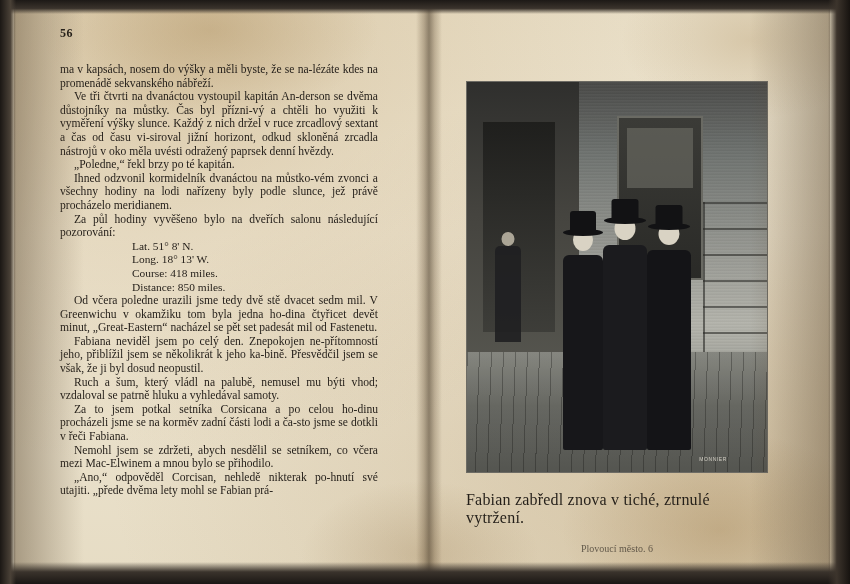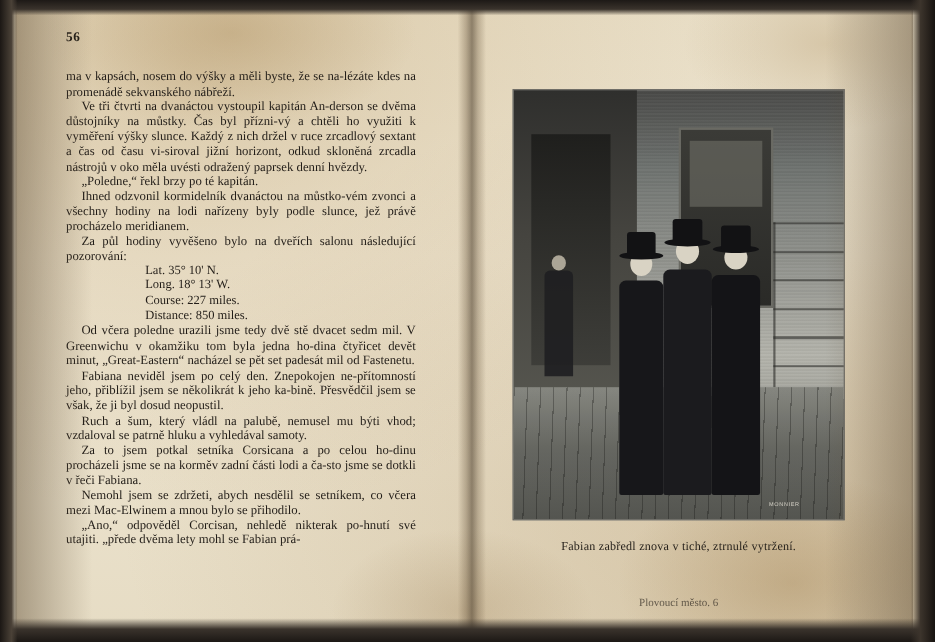--- a/index.html
+++ b/index.html
@@ -239,22 +239,21 @@
     font-family: "Liberation Sans", sans-serif;
     font-size: 5px;
     color: #e4e0d5;
     letter-spacing: 0.6px;
     opacity: 0.85;
   }
   .caption {
     margin: 18px 0 0 0;
     width: 302px;
     padding-left: 14px;
-    text-align: center;
-    font-size: 11px;
+    font-size: 16px;
     color: #241f19;
     letter-spacing: 0.2px;
   }
   .footline {
     position: absolute;
     left: 14px;
     bottom: 6px;
     width: 302px;
     text-align: center;
     font-size: 10px;
@@ -286,23 +285,23 @@
 
   <div class="page-left">
     <div class="folio">56</div>
     <div class="col">
       <p>ma v kapsách, nosem do výšky a měli byste, že se na-lézáte kdes na promenádě sekvanského nábřeží.</p>
       <p class="ind">Ve tři čtvrti na dvanáctou vystoupil kapitán An-derson se dvěma důstojníky na můstky. Čas byl přízni-vý a chtěli ho využiti k vyměření výšky slunce. Každý z nich držel v ruce zrcadlový sextant a čas od času vi-siroval jižní horizont, odkud skloněná zrcadla nástrojů v oko měla uvésti odražený paprsek denní hvězdy.</p>
       <p class="ind">„Poledne,“ řekl brzy po té kapitán.</p>
       <p class="ind">Ihned odzvonil kormidelník dvanáctou na můstko-vém zvonci a všechny hodiny na lodi nařízeny byly podle slunce, jež právě procházelo meridianem.</p>
       <p class="ind">Za půl hodiny vyvěšeno bylo  na dveřích salonu následující pozorování:</p>
 
-      <p class="coords">Lat. 35° 10' N.</p>
+      <p class="coords">Lat. 51° 8' N.</p>
       <p class="coords">Long. 18° 13' W.</p>
-      <p class="coords">Course: 227 miles.</p>
+      <p class="coords">Course: 418 miles.</p>
       <p class="coords">Distance: 850 miles.</p>
 
       <p class="ind">Od včera poledne urazili jsme tedy dvě stě dvacet sedm mil. V Greenwichu v okamžiku tom byla jedna ho-dina čtyřicet devět minut, „Great-Eastern“ nacházel se pět set padesát mil od Fastenetu.</p>
       <p class="ind">Fabiana neviděl jsem po celý den. Znepokojen ne-přítomností jeho, přiblížil jsem se několikrát k jeho ka-bině. Přesvědčil jsem se však, že ji byl dosud neopustil.</p>
       <p class="ind">Ruch a šum, který vládl na palubě, nemusel mu býti vhod; vzdaloval se patrně hluku a vyhledával samoty.</p>
       <p class="ind">Za to jsem potkal setníka Corsicana a po celou ho-dinu procházeli jsme se na korměv zadní části lodi a ča-sto jsme se dotkli v řeči Fabiana.</p>
       <p class="ind">Nemohl jsem se zdržeti, abych nesdělil se setníkem, co včera mezi Mac-Elwinem a mnou bylo se přihodilo.</p>
       <p class="ind">„Ano,“ odpověděl Corcisan, nehledě nikterak po-hnutí své utajiti. „přede dvěma lety mohl se Fabian prá-</p>
     </div>
   </div>

